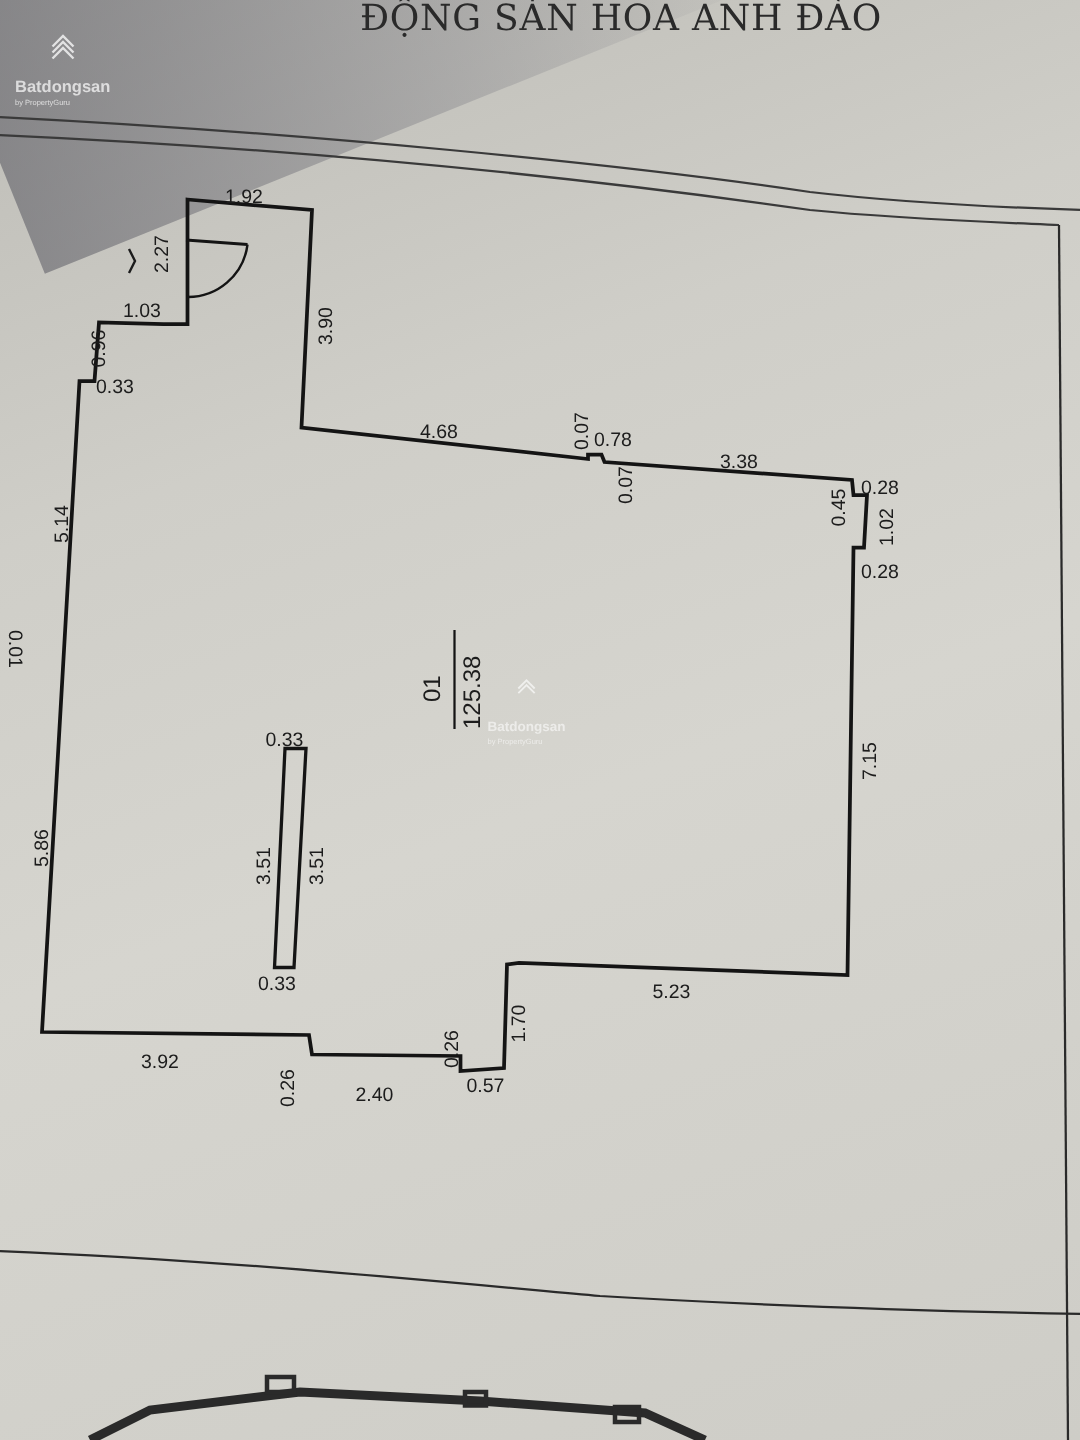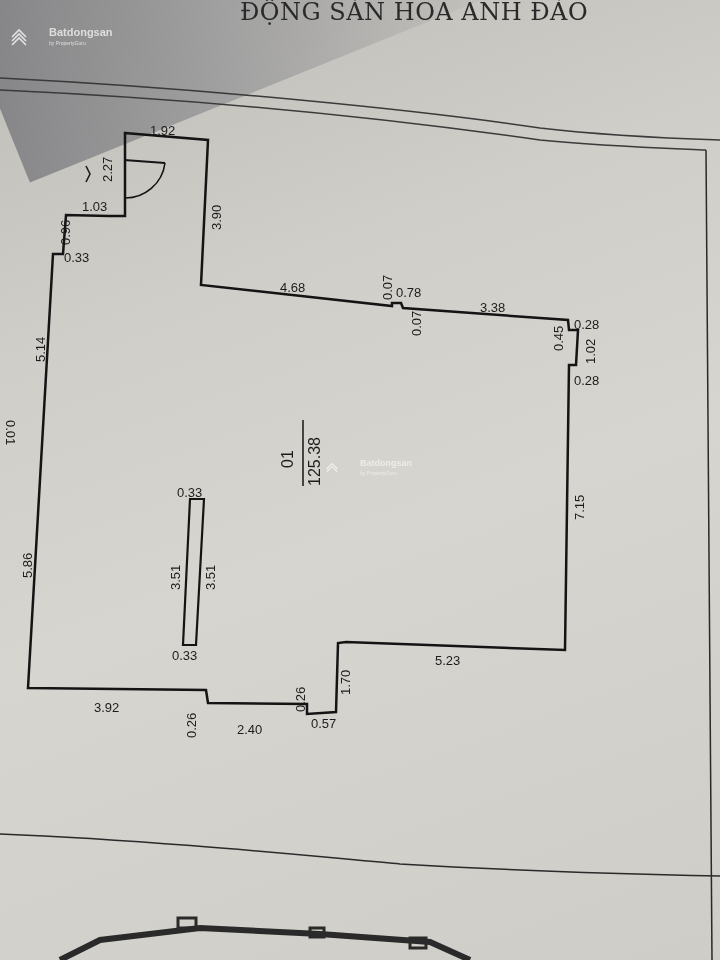--- a/index.html
+++ b/index.html
@@ -15,21 +15,21 @@
   .shadow-band {
     position: absolute; left: -60px; top: -40px; width: 520px; height: 240px;
     background: linear-gradient(100deg, rgba(80,80,90,0.55), rgba(120,120,128,0.35) 60%, rgba(150,150,155,0));
     transform: rotate(-22deg); transform-origin: 0 0;
   }
   .header-title {
     position: absolute; left: 240px; top: -2px; font-family: "DejaVu Serif", serif;
     font-size: 24px; color: #2a2a2a; letter-spacing: 0.5px; white-space: nowrap;
   }
   .watermark {
-    position: absolute; display: flex; align-items: flex-end; gap: 21px; color: rgba(255,255,255,0.7);
+    position: absolute; display: flex; align-items: center; gap: 8px; color: rgba(255,255,255,0.7); flex-direction: column;
   }
   .watermark .wm-text { font-size: 11px; font-weight: bold; }
   .watermark .wm-sub { font-size: 5px; display: block; }
   svg.drawing { position: absolute; left: 0; top: 0; }
   .dim { font-family: "Liberation Sans", sans-serif; font-size: 13px; fill: #1c1c1c; }
   .area-text { font-family: "Liberation Sans", sans-serif; font-size: 16px; fill: #1c1c1c; }
 </style>
 </head>
 <body>
 

